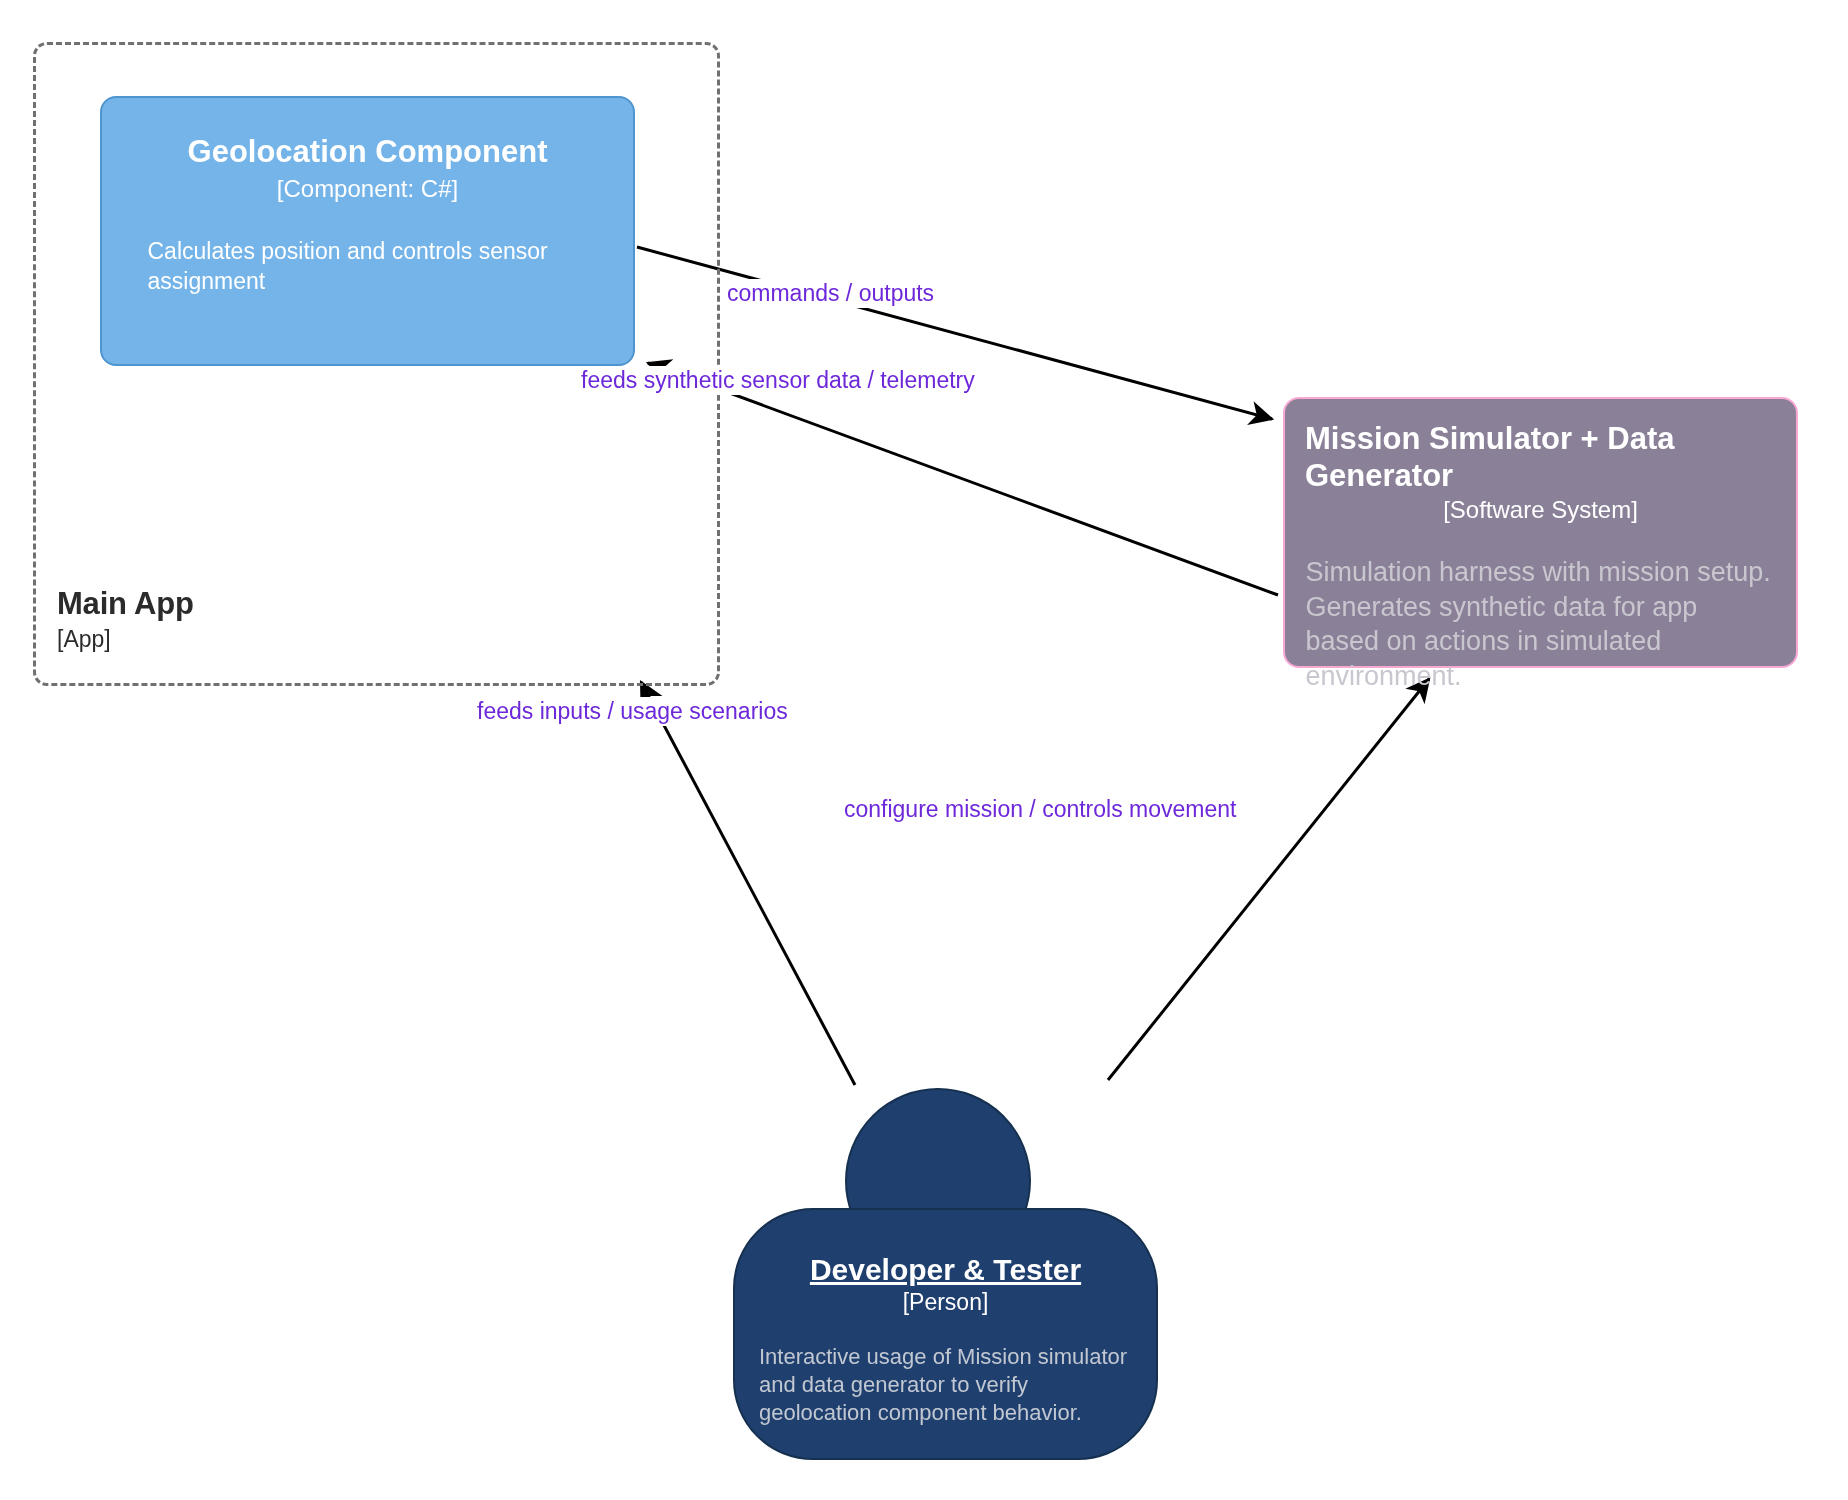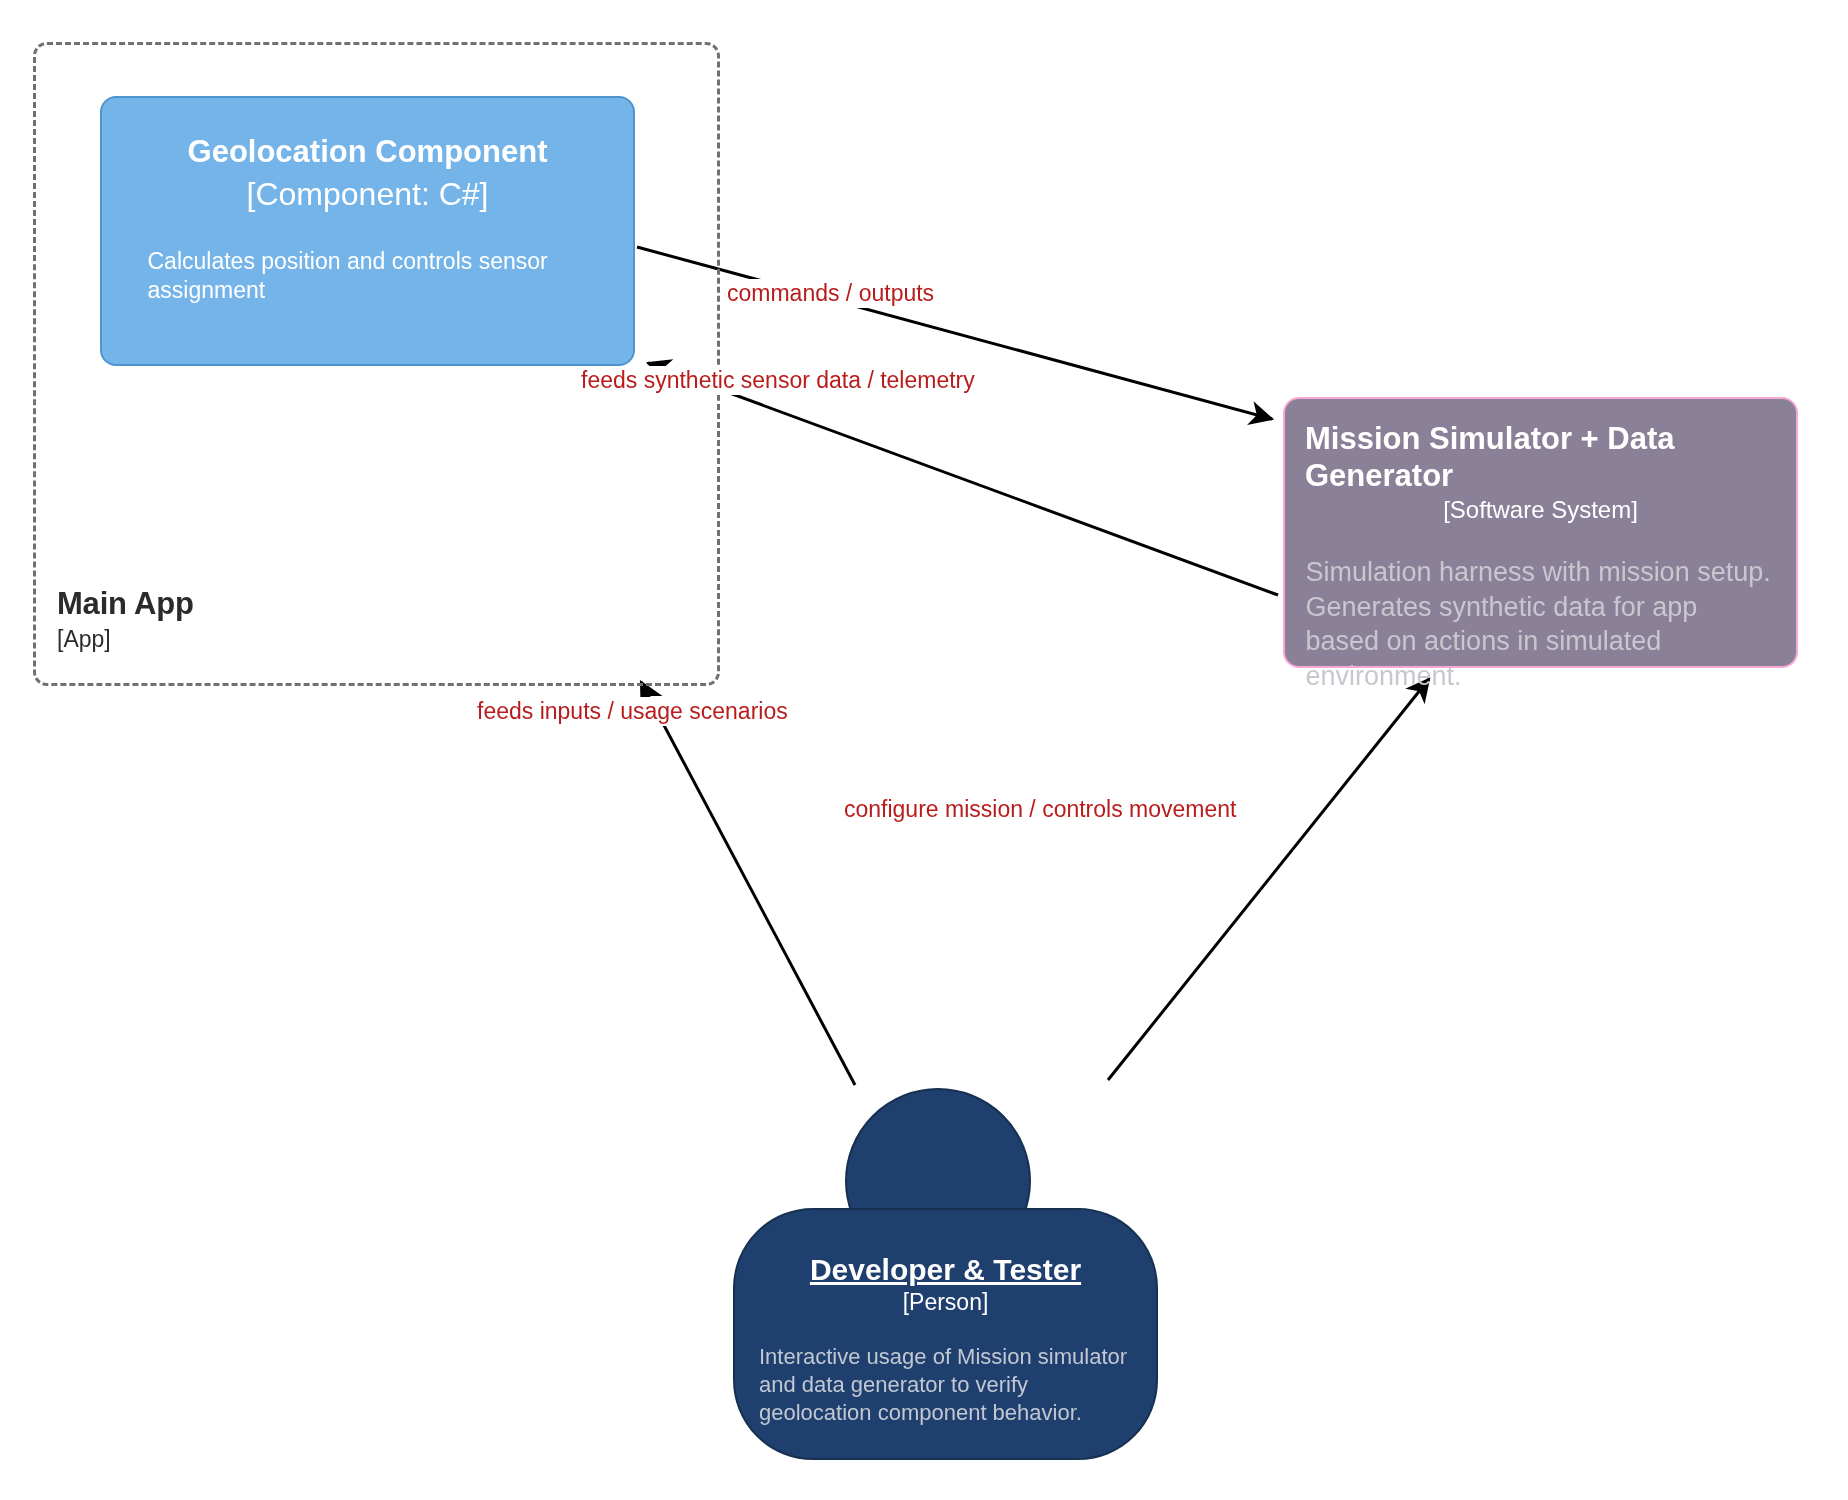--- a/index.html
+++ b/index.html
@@ -83,21 +83,21 @@
     left: 100px;
     top: 96px;
     width: 535px;
     height: 270px;
     background: #74b4e8;
     border: 2px solid #4e95cf;
     border-radius: 16px;
     padding: 36px 26px 0 26px;
   }
   #node-component .n-title { font-size: 31px; }
-  #node-component .n-type  { font-size: 32px; margin-top: 4px; }
+  #node-component .n-type  { font-size: 24px; margin-top: 4px; }
   #node-component .n-desc  { font-size: 23px; margin-top: 34px; max-width: 440px; }
 
   
   #node-system {
     left: 1283px;
     top: 397px;
     width: 515px;
     height: 271px;
     background: #8a8198;
     border: 2px solid #f9a8d4;
@@ -132,21 +132,21 @@
     z-index: 2;
   }
   #node-person .n-title { font-size: 30px; text-decoration: underline; }
   #node-person .n-type  { font-size: 23px; margin-top: 2px; }
   #node-person .n-desc  { font-size: 22px; margin-top: 26px; color: #c2c8d2; max-width: 375px; }
 
   
   .edge-label {
     position: absolute;
     font-size: 23px;
-    color: #b91c1c;
+    color: #6d28d9;
     background: #ffffff;
     white-space: nowrap;
     padding: 1px 3px;
   }
   #edge-label-commands   { left: 724px;  top: 279px; }
   #edge-label-telemetry  { left: 578px;  top: 366px; }
   #edge-label-feeds      { left: 474px;  top: 697px; }
   #edge-label-configure  { left: 841px;  top: 795px; }
 </style>
 </head>

